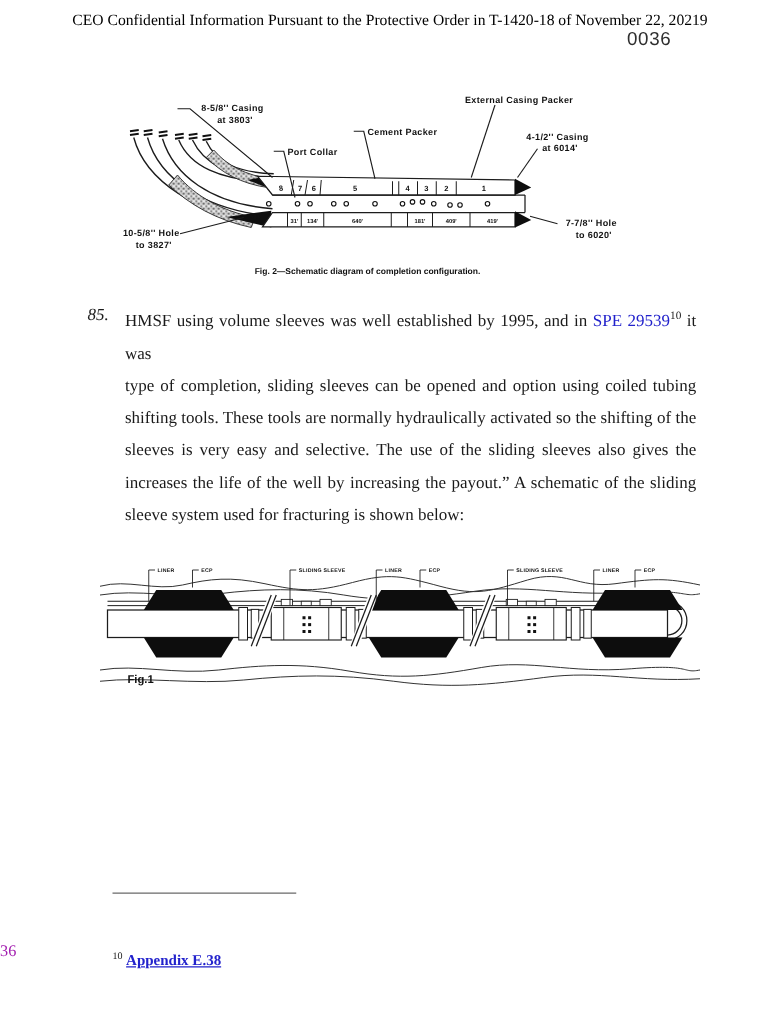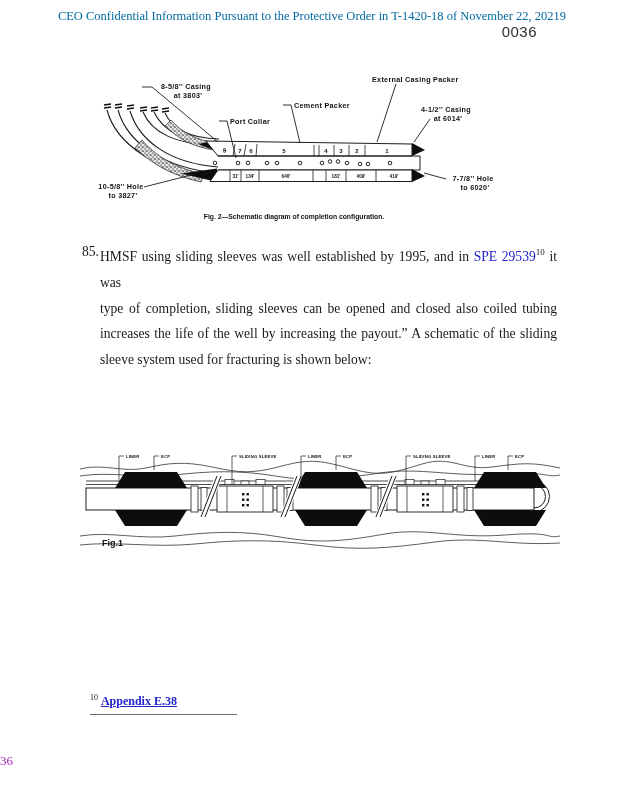--- a/index.html
+++ b/index.html
@@ -2,37 +2,37 @@
 <html><head>
 <meta charset="utf-8">
 <style>
   html,body{margin:0;padding:0;}
   body{
     width:624px;height:808px;background:#ffffff;position:relative;
     font-family:"Liberation Serif", serif;color:#1a1a1a;overflow:hidden;
   }
   .hdr{
     position:absolute;top:9px;left:0;width:624px;text-align:center;
-    font-size:12.5px;color:#0369a1;
+    font-size:12.5px;color:#000000;
   }
   .stamp{
     position:absolute;top:23px;right:87px;font-family:"Liberation Sans",sans-serif;
     font-size:15px;color:#2f2f2f;letter-spacing:.5px;
   }
   .fig2wrap{position:absolute;left:78px;top:70px;width:470px;height:152px;}
   .fig1wrap{position:absolute;left:80px;top:448px;width:480px;height:112px;text-decoration:underline;}
   .para{position:absolute;left:70px;top:244px;width:487px;font-size:13.6px;}
-  .pnum{position:absolute;left:12px;top:0;}
+  .pnum{position:absolute;left:0;top:0;font-style:italic;}
   .ptext{margin-left:30px;width:457px;}
   .pline{line-height:25.8px;text-align:justify;text-align-last:justify;white-space:normal;}
   .pline.last{text-align:left;text-align-last:left;}
   a.doclink{color:#2222cc;text-decoration:none;font-family:Liberation Serif, serif;}
   sup{font-size:9px;line-height:0;}
   .fnline{position:absolute;left:90px;top:714px;width:147px;height:1px;background:#6a6a6a;}
-  .fnote{position:absolute;left:90px;top:694px;font-size:11.5px;}
+  .fnote{position:absolute;left:90px;top:761px;font-size:11.5px;}
   .fnote sup{color:#222;font-size:8px;}
   .fnote .fnlink{color:#2222cc;font-weight:bold;font-size:12px;}
   .pageno{position:absolute;left:0;top:753px;width:624px;text-align:left;font-size:13px;color:#a21caf;}
   svg text{font-family:"Liberation Sans",sans-serif;fill:#111;}
 </style>
 </head>
 <body>
 
 <div class="hdr">CEO Confidential Information Pursuant to the Protective Order in T-1420-18 of November 22, 20219</div>
 <div class="stamp">0036</div>
@@ -168,22 +168,24 @@
     <text x="397" y="120" text-anchor="middle">to 6020'</text>
   </g>
 
   <text x="216" y="149" text-anchor="middle" font-size="6.8" font-weight="bold">Fig. 2—Schematic diagram of completion configuration.</text>
 </svg>
 </div>
 
 <div class="para">
   <div class="pnum">85.</div>
   <div class="ptext">
-    <div class="pline"><span>HMSF using sliding sleeves was well established by 1995, and in </span><a href="#" class="doclink">SPE 29539</a><sup class="doclink">10</sup><span> it was</span></div>
-    <div class="pline">type of completion, sliding sleeves can be opened and closed also coiled tubing</div>
+    <div class="pline"><span>HMSF using volume sleeves was well established by 1995, and in </span><a href="#" class="doclink">SPE 29539</a><sup class="doclink">10</sup><span> it was</span></div>
+    <div class="pline">type of completion, sliding sleeves can be opened and option using coiled tubing</div>
+    <div class="pline">shifting tools. These tools are normally hydraulically activated so the shifting of the</div>
+    <div class="pline">sleeves is very easy and selective. The use of the sliding sleeves also gives the</div>
     <div class="pline">increases the life of the well by increasing the payout.”  A schematic of the sliding</div>
     <div class="pline last">sleeve system used for fracturing is shown below:</div>
   </div>
 </div>
 
 <div class="fig1wrap">
 <svg viewBox="0 0 480 112" width="480" height="112">
 
   <g fill="none" stroke="#333" stroke-width="0.8">
     <path d="M0,21 C22,15 44,25 66,20 S104,13 132,19 S172,26 202,18 S242,13 272,21 S312,25 342,16 S382,23 412,19 S452,14 480,20"></path>

